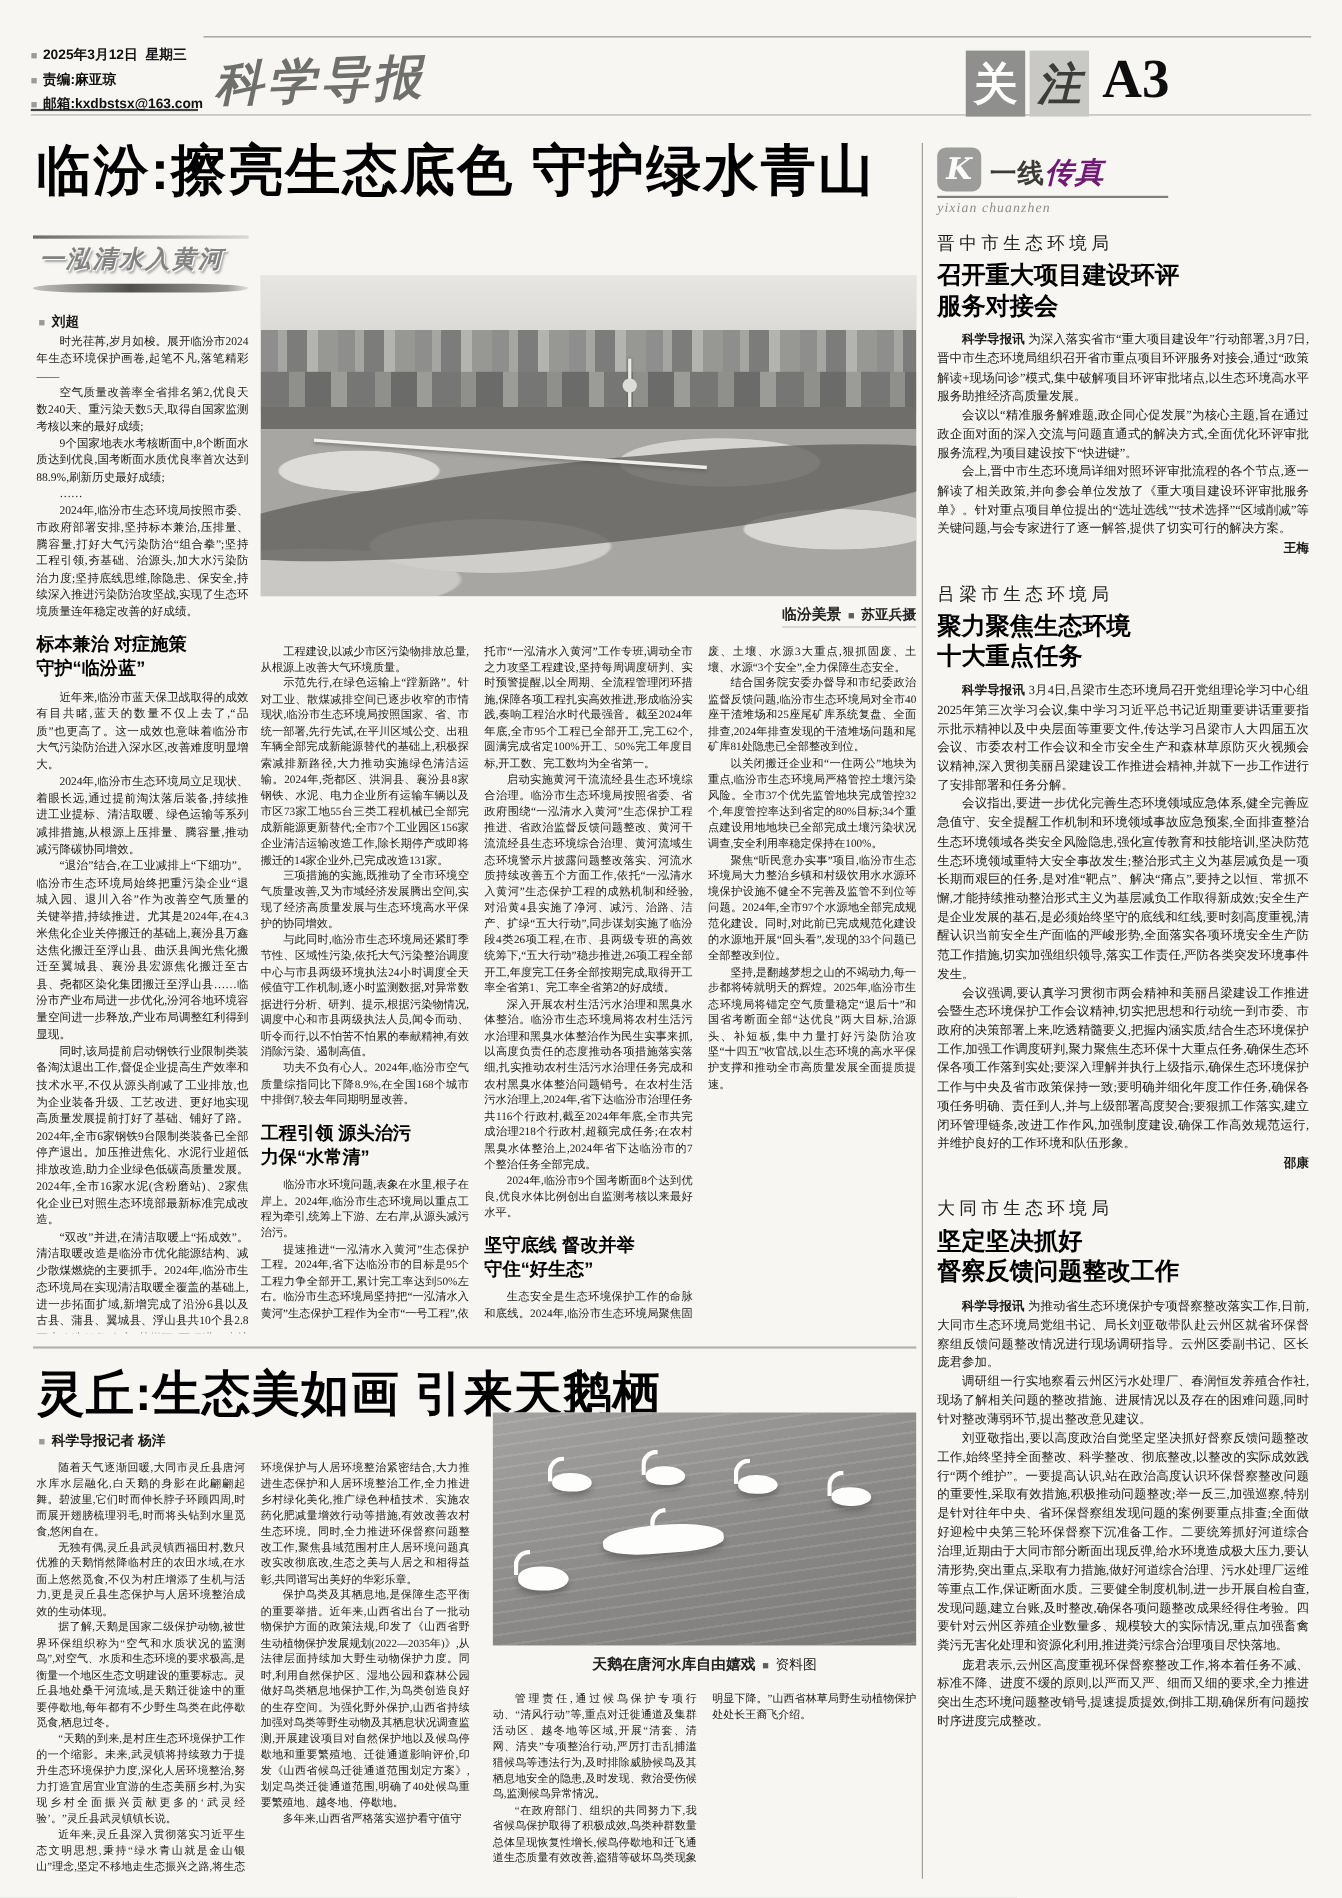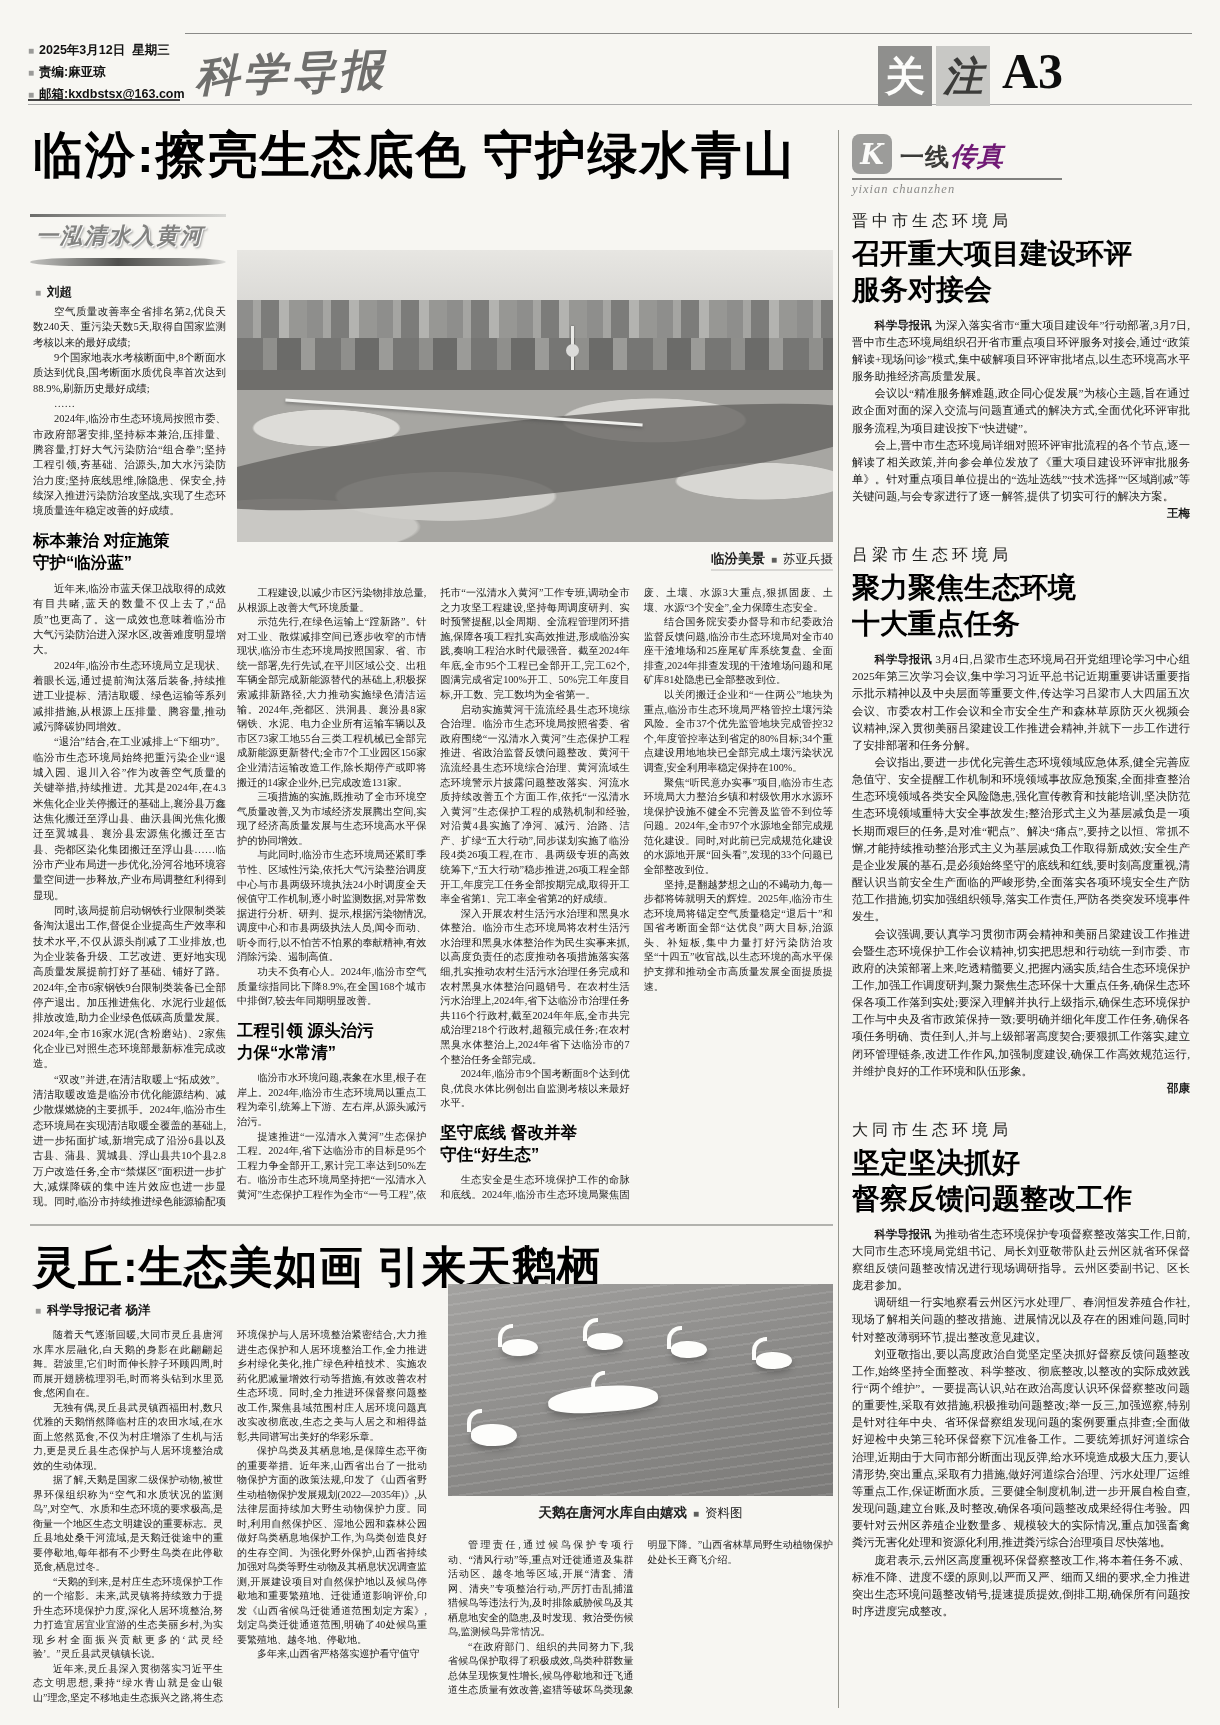--- a/index.html
+++ b/index.html
@@ -70,21 +70,21 @@
   
   .vdiv{width:1px;background:#97978f;}
   .side{font-size:11.3px;}
   .side-logo{display:flex;align-items:flex-end;gap:8px;border-bottom:2px solid #80807e;padding-bottom:4px;width:210px;}
   .k-square{width:40px;height:40px;border-radius:8px;background:#9c9c9a;color:#fbfbf9;display:flex;align-items:center;justify-content:center;
      font-family:"DejaVu Serif",serif;font-weight:bold;font-style:italic;font-size:27px;}
   .logo-title{font-size:24px;font-weight:bold;letter-spacing:1px;color:#3a3a38;font-family:"Liberation Sans",sans-serif;}
   .logo-title i{font-family:Liberation Sans, sans-serif;font-weight:bold;font-size:26px;color:#701a75;}
   .logo-pinyin{font-style:italic;color:#8b8b89;font-size:12.5px;letter-spacing:1px;margin-top:2px;}
   .side-org{font-size:16px;letter-spacing:4px;color:#1d1d1b;margin-bottom:4px;}
-  .side-title{font-family:"Liberation Sans","DejaVu Sans",sans-serif;font-size:28px;line-height:1.28;margin:2px 0 9px 0;
+  .side-title{font-family:"Liberation Sans","DejaVu Sans",sans-serif;font-size:22px;line-height:1.28;margin:2px 0 9px 0;
      font-weight:bold;color:#000;white-space:pre-line;}
   .side-body p{margin:0;text-indent:2em;text-align:justify;line-height:1.52;}
   .side-body b{font-family:"Liberation Sans",sans-serif;}
   .side-sign{text-align:right;font-weight:bold;font-size:11.5px;margin-top:1px;}
   .side-sec{margin-bottom:24px;}
   .headline2{font-family:"Liberation Sans","DejaVu Sans",sans-serif;font-weight:900;font-size:44px;letter-spacing:1px;color:#000;white-space:nowrap;}
 </style>
 </head>
 <body>
 
@@ -117,25 +117,26 @@
   <div class="abs photo" style="left:237px;top:250px;width:596px;height:292px;">
     <div class="sky"></div>
     <div class="skyline"></div>
     <div class="skyline2"></div>
     <div class="tvtower"></div>
     <div class="treeline"></div>
     <div class="water"></div>
     <div class="channel"></div>
     <div class="bridge"></div>
   </div>
-  <div class="abs caption" style="left:430px;top:550px;width:403px;text-align:right;">
+  <div class="abs caption" style="left:430px;top:550px;width:403px;text-align:right;font-weight:bold;">
     <span class="cap-underline"><b>临汾美景</b><span class="sq">■</span><span>苏亚兵摄</span></span>
   </div>
 
   <div class="abs colflow col1" style="left:33px;top:304px;width:193px;height:908px;">
+      <p>时光荏苒,岁月如梭。展开临汾市2024年生态环境保护画卷,起笔不凡,落笔精彩——</p>
       <p>空气质量改善率全省排名第2,优良天数240天、重污染天数5天,取得自国家监测考核以来的最好成绩;</p>
       <p>9个国家地表水考核断面中,8个断面水质达到优良,国考断面水质优良率首次达到88.9%,刷新历史最好成绩;</p>
       <p>……</p>
       <p>2024年,临汾市生态环境局按照市委、市政府部署安排,坚持标本兼治,压排量、腾容量,打好大气污染防治“组合拳”;坚持工程引领,夯基础、治源头,加大水污染防治力度;坚持底线思维,除隐患、保安全,持续深入推进污染防治攻坚战,实现了生态环境质量连年稳定改善的好成绩。</p>
       <h4 class="flow-subhead">标本兼治 对症施策
 守护“临汾蓝”</h4>
       <p>近年来,临汾市蓝天保卫战取得的成效有目共睹,蓝天的数量不仅上去了,“品质”也更高了。这一成效也意味着临汾市大气污染防治进入深水区,改善难度明显增大。</p>
       <p>2024年,临汾市生态环境局立足现状、着眼长远,通过提前淘汰落后装备,持续推进工业提标、清洁取暖、绿色运输等系列减排措施,从根源上压排量、腾容量,推动减污降碳协同增效。</p>
       <p>“退治”结合,在工业减排上“下细功”。临汾市生态环境局始终把重污染企业“退城入园、退川入谷”作为改善空气质量的关键举措,持续推进。尤其是2024年,在4.3米焦化企业关停搬迁的基础上,襄汾县万鑫达焦化搬迁至浮山县、曲沃县闽光焦化搬迁至翼城县、襄汾县宏源焦化搬迁至古县、尧都区染化集团搬迁至浮山县……临汾市产业布局进一步优化,汾河谷地环境容量空间进一步释放,产业布局调整红利得到显现。</p>
       <p>同时,该局提前启动钢铁行业限制类装备淘汰退出工作,督促企业提高生产效率和技术水平,不仅从源头削减了工业排放,也为企业装备升级、工艺改进、更好地实现高质量发展提前打好了基础、铺好了路。2024年,全市6家钢铁9台限制类装备已全部停产退出。加压推进焦化、水泥行业超低排放改造,助力企业绿色低碳高质量发展。2024年,全市16家水泥(含粉磨站)、2家焦化企业已对照生态环境部最新标准完成改造。</p>

